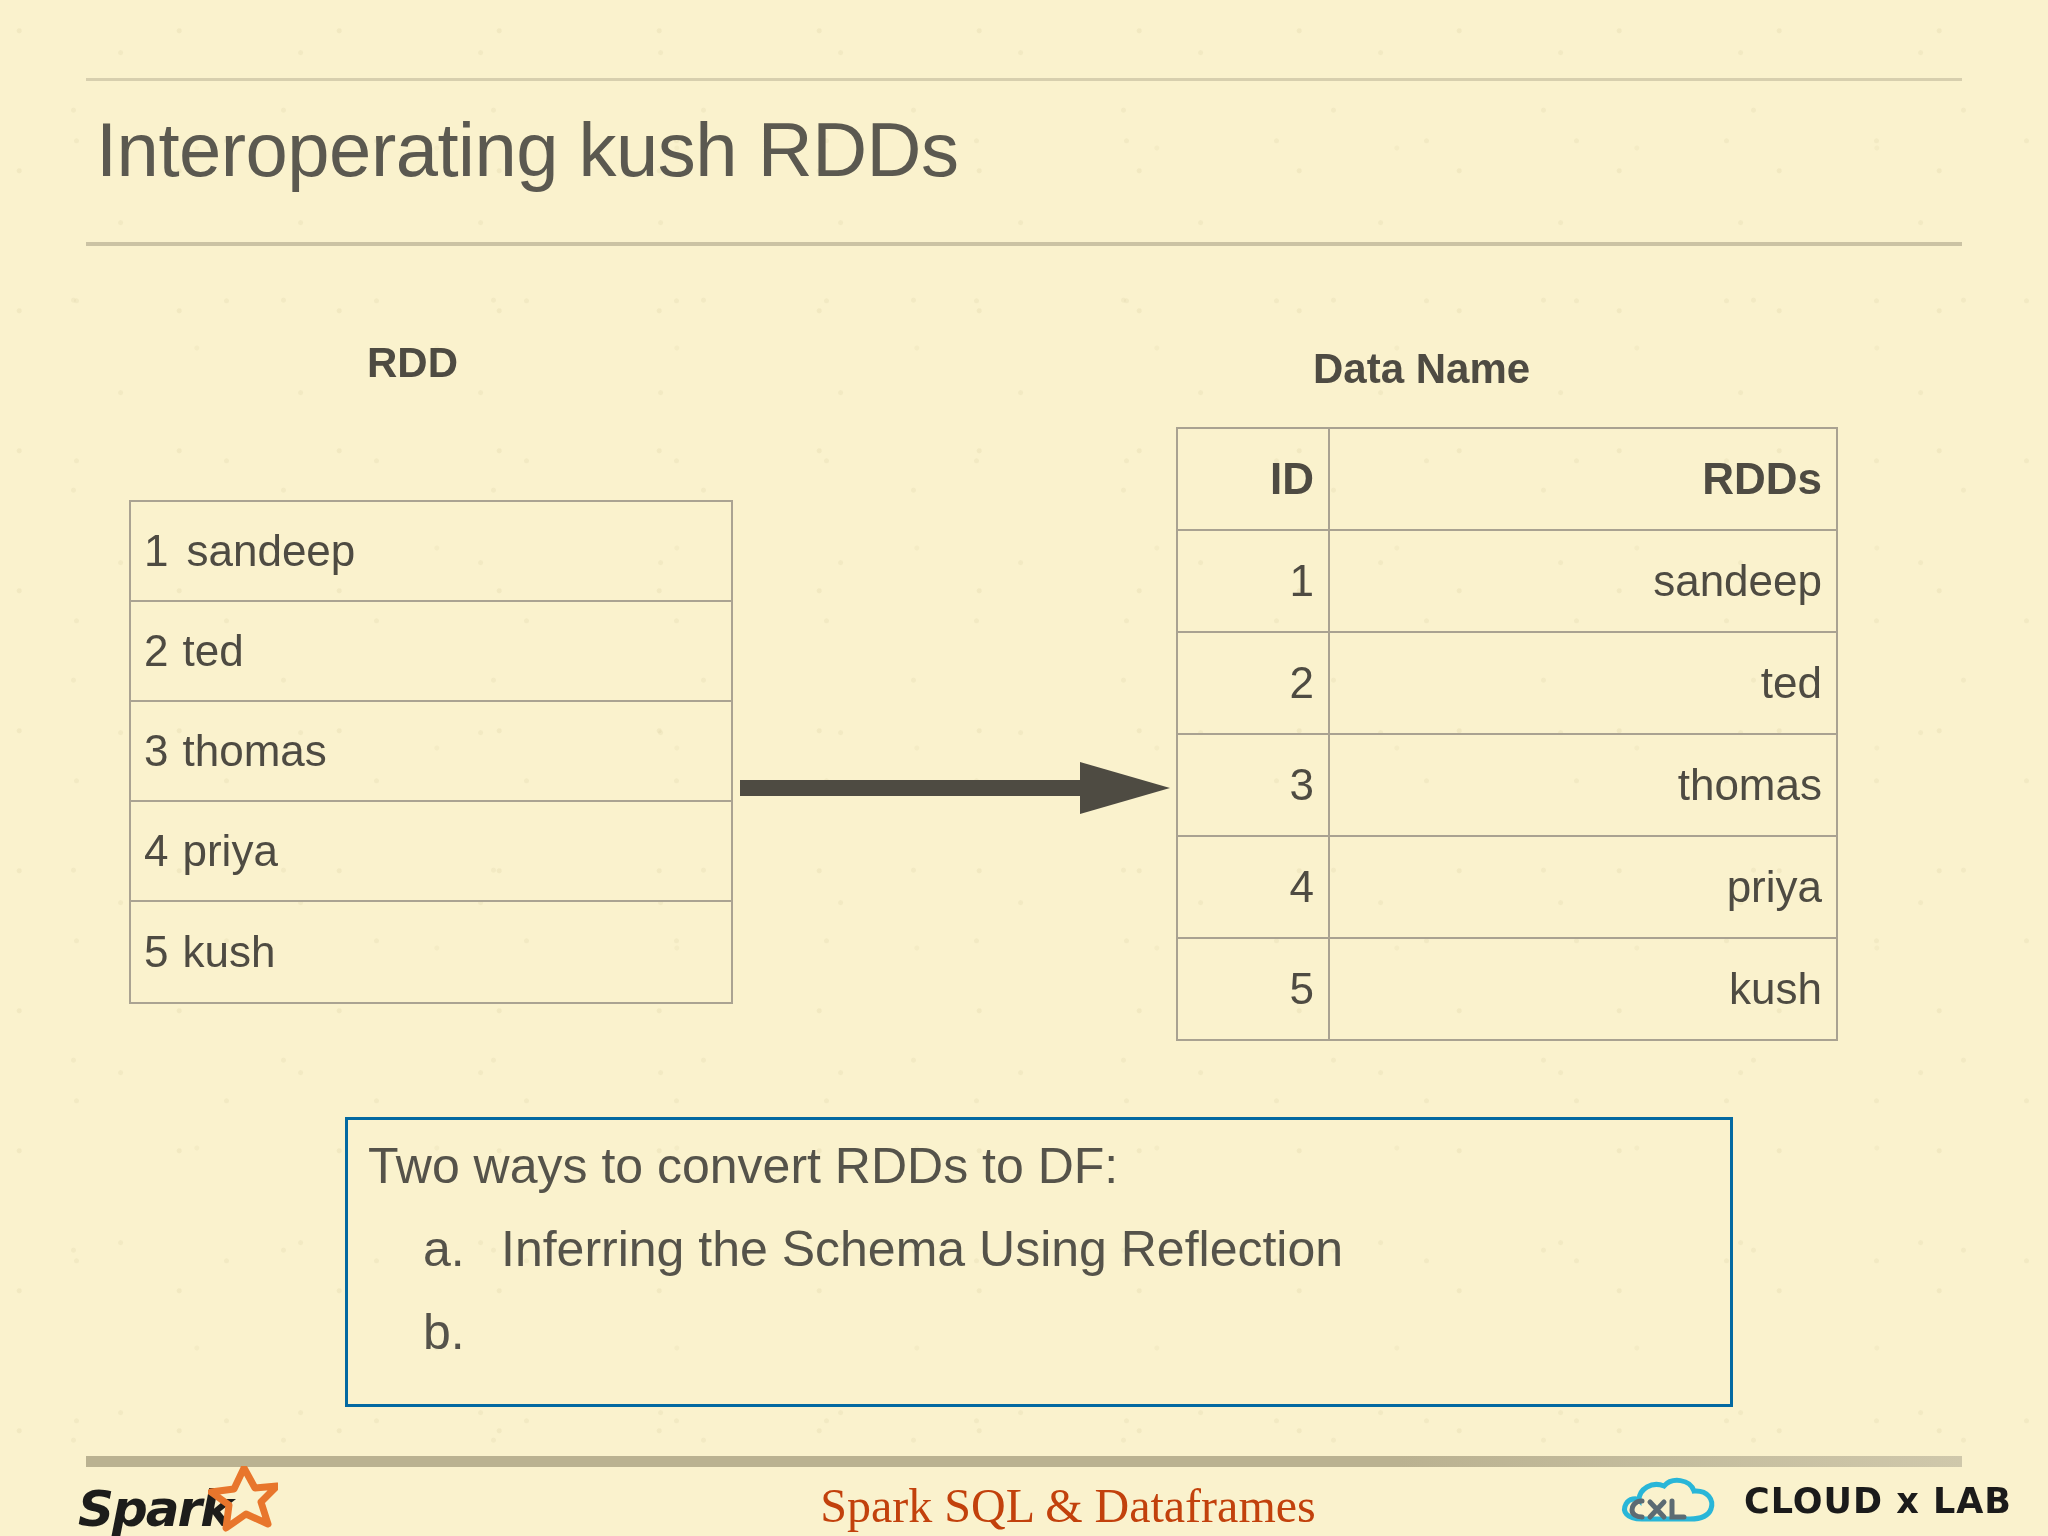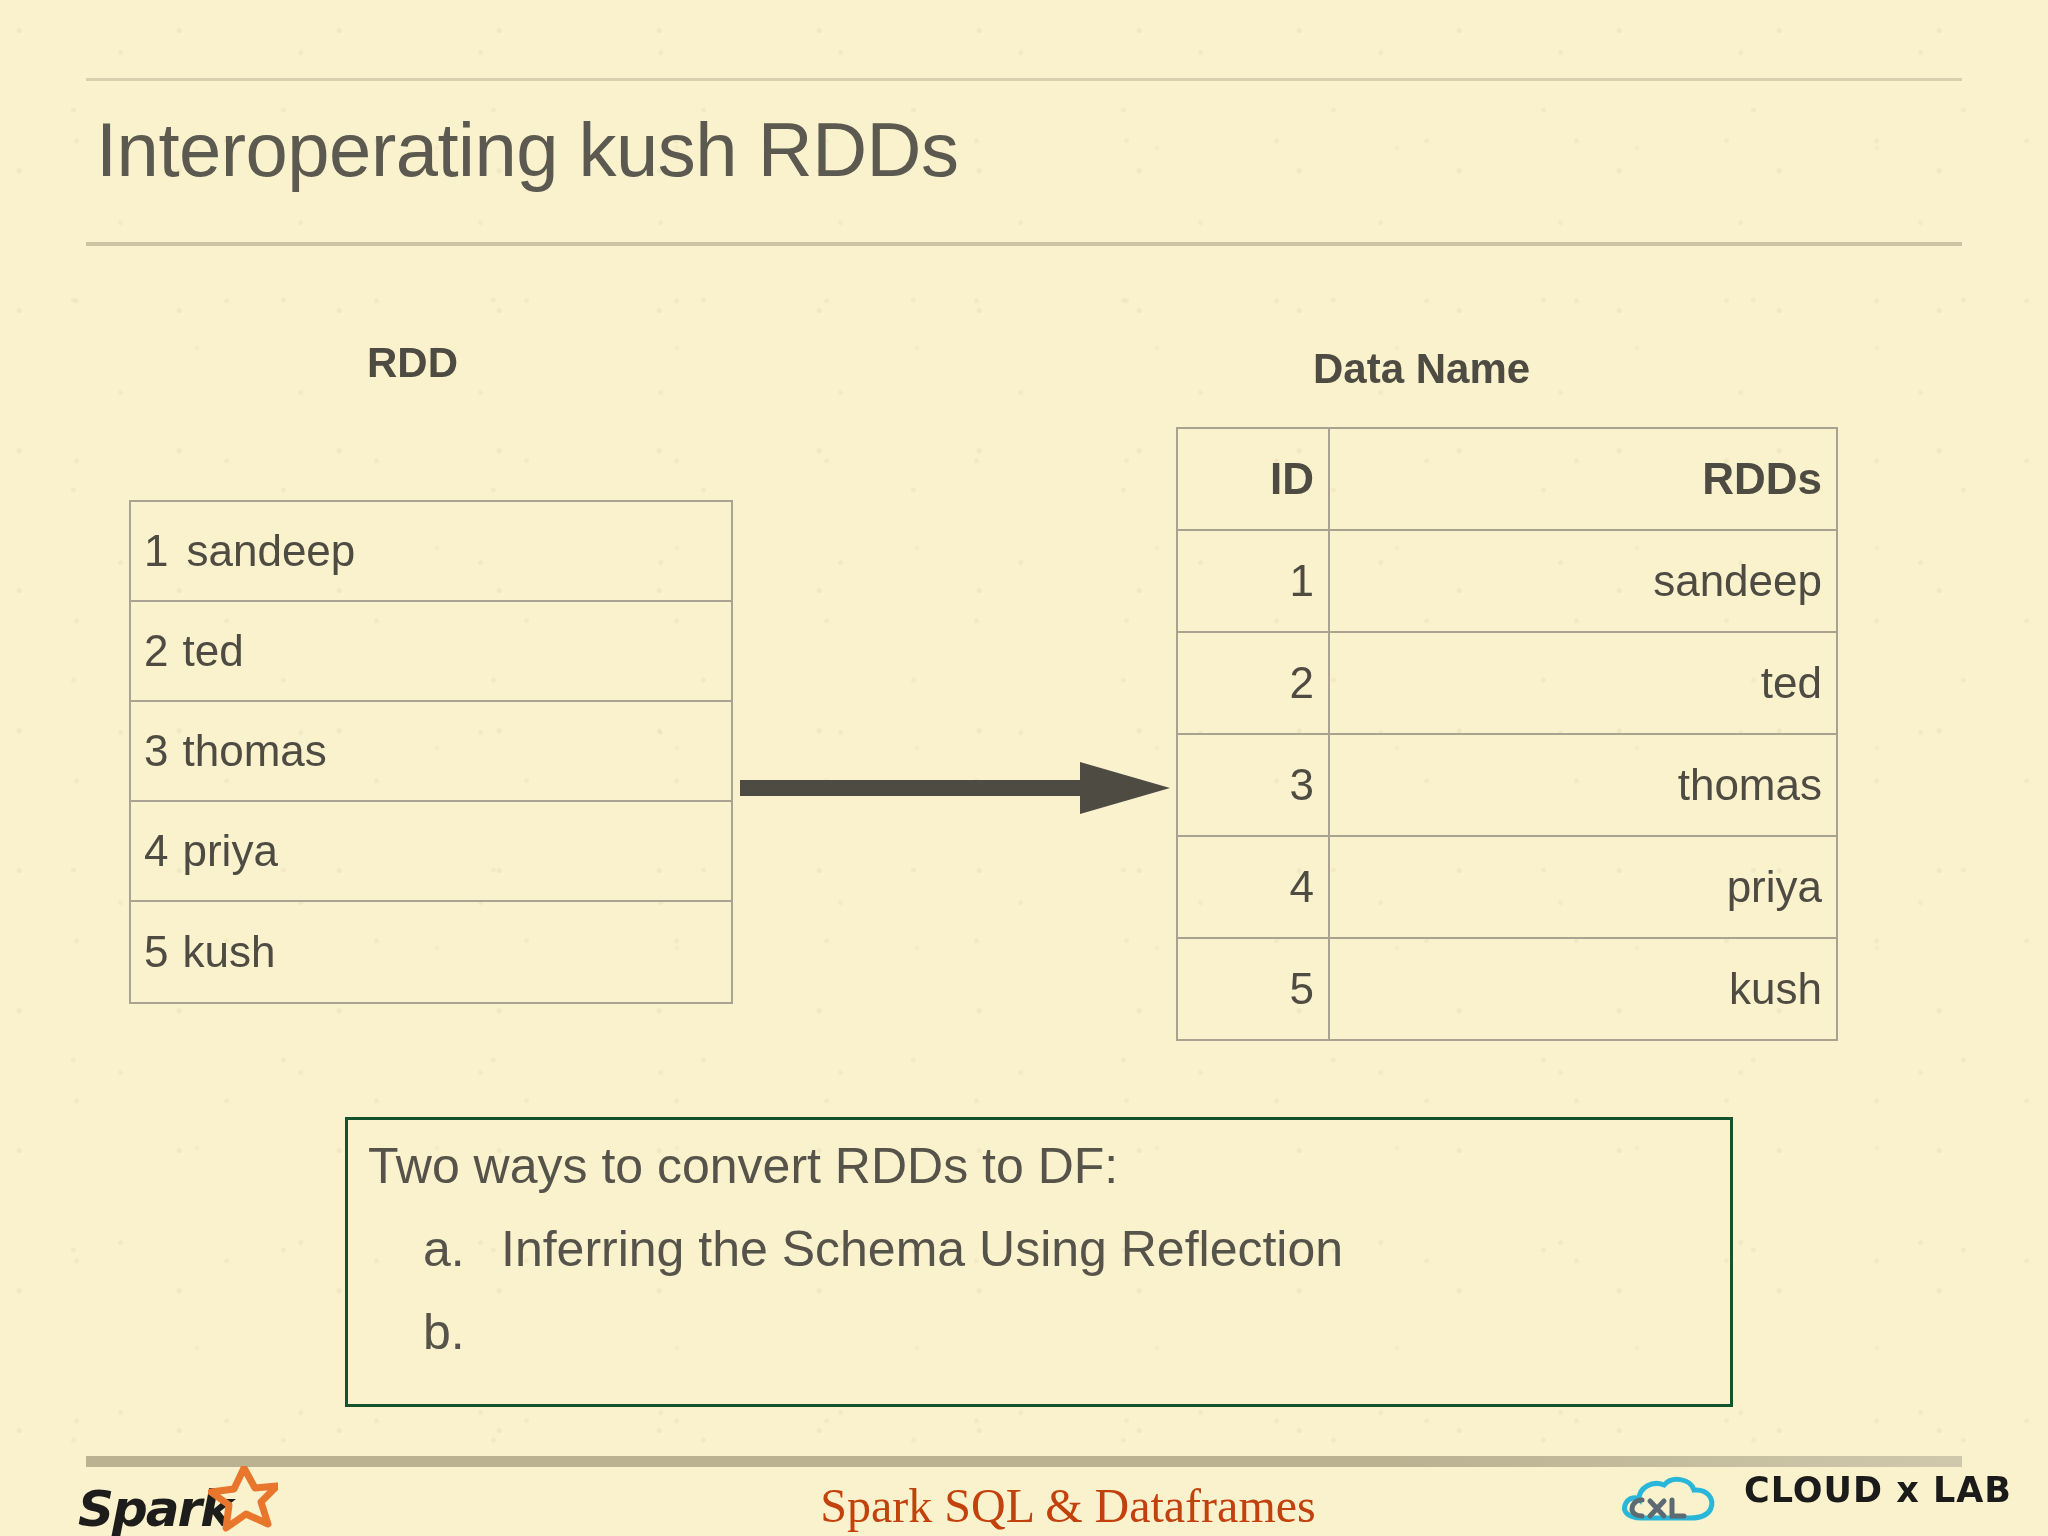--- a/index.html
+++ b/index.html
@@ -109,21 +109,21 @@
     font-size: 44px;
   }
   .df-table .c-id   { width: 122px; }
   .df-table .c-name { width: 478px; }
 
   
   .note-box {
     position: absolute;
     left: 345px; top: 1117px;
     width: 1388px; height: 290px;
-    border: 3px solid #14532d;
+    border: 3px solid #0369a1;
     box-sizing: border-box;
   }
   .note-line {
     position: absolute;
     color: #55534a;
     font-size: 50px;
     white-space: nowrap;
   }
   #note-title { left: 20px; top: 17px; }
   #note-a     { left: 75px; top: 100px; }
@@ -164,20 +164,21 @@
   }
   .spark-star {
     position: absolute;
     left: 130px; top: -12px;
   }
   .cxl-logo {
     position: absolute;
     left: 1612px; top: 1470px;
     width: 410px; height: 62px;
     display: flex;
+    align-items: center;
   }
   .cxl-word {
     font-size: 35px;
     font-weight: bold;
     color: #1b1b1b;
     font-family: "DejaVu Sans", sans-serif;
     letter-spacing: 1px;
     margin-left: 12px;
     white-space: nowrap;
   }

